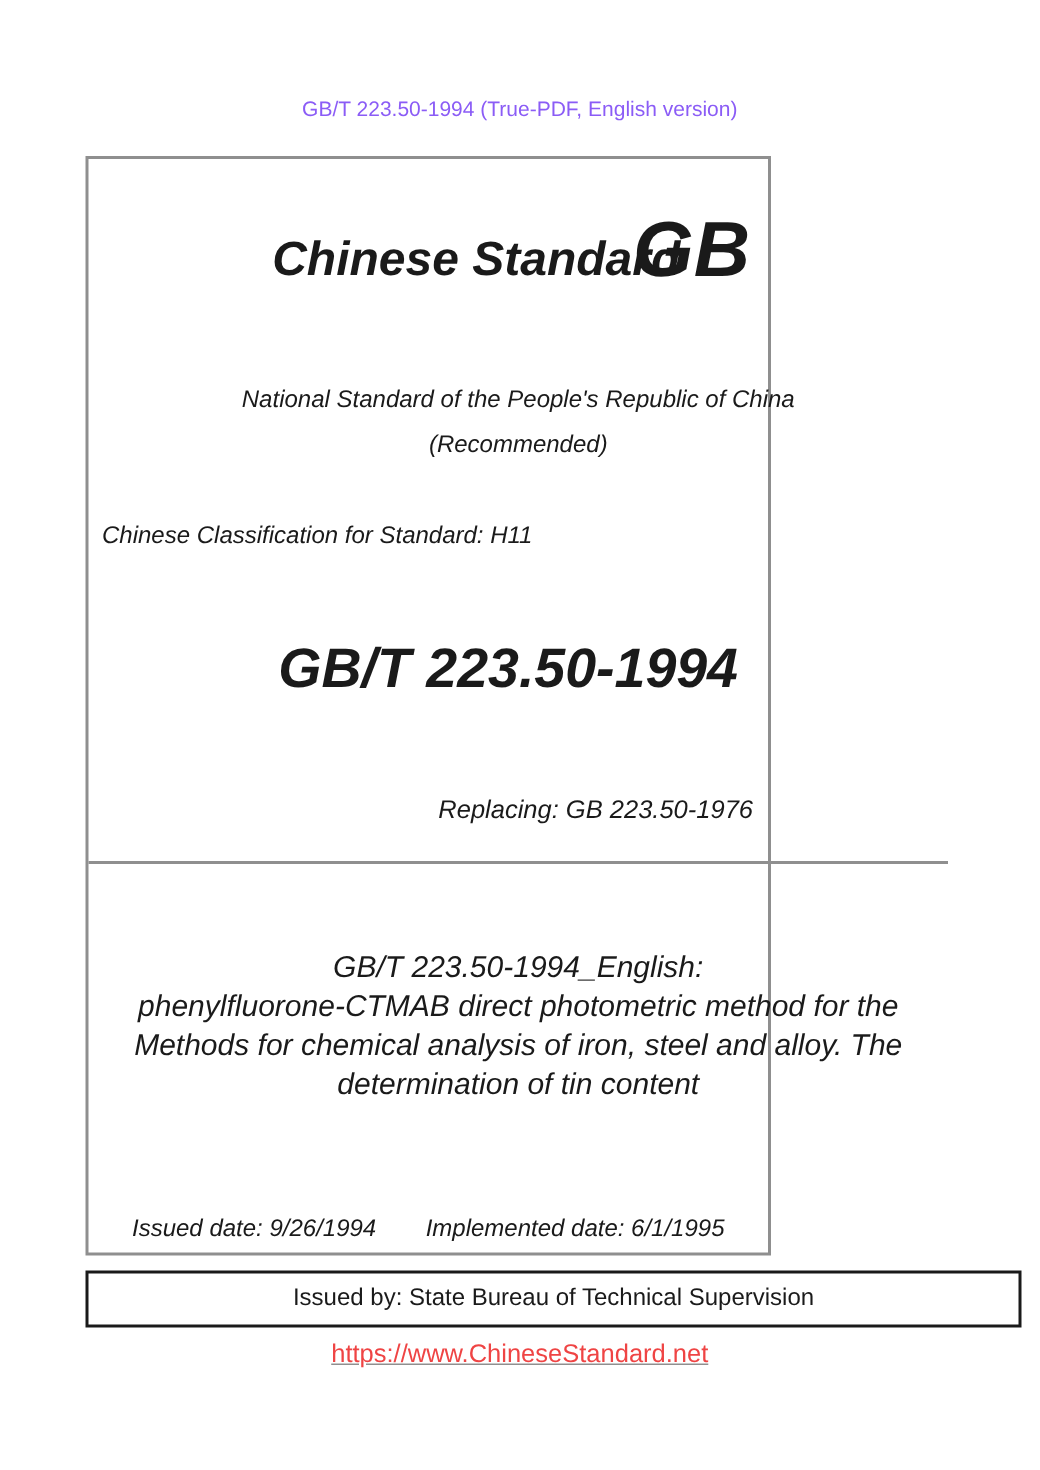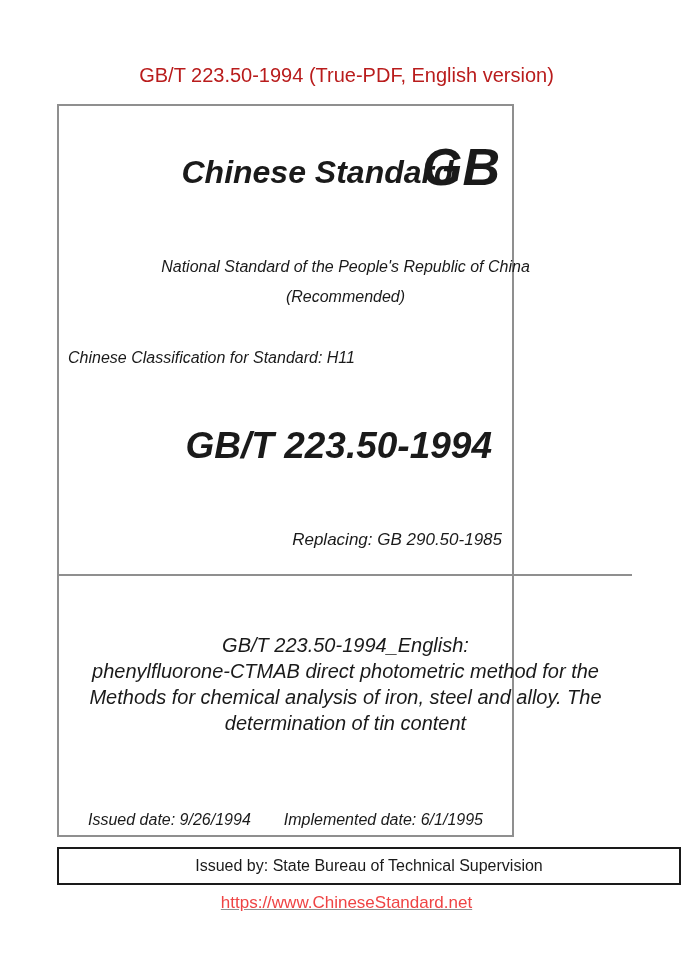--- a/index.html
+++ b/index.html
@@ -15,22 +15,22 @@
     height: 980px;
     background: #ffffff;
     overflow: hidden;
   }
   .header-line {
     position: absolute;
     top: 64px;
     left: 0;
     width: 693px;
     text-align: center;
-    font-size: 20px;
-    color: #b91c1c;
+    font-size: 14px;
+    color: #8b5cf6;
   }
   .main-box {
     position: absolute;
     left: 57px;
     top: 104px;
     width: 457px;
     height: 733px;
     border: 2px solid #8f8f8f;
     box-sizing: border-box;
     background: #ffffff;
@@ -157,21 +157,21 @@
 
     <div class="national-block">
       <div>National Standard of the People's Republic of China</div>
       <div>(Recommended)</div>
     </div>
 
     <div class="classification">Chinese Classification for Standard: H11</div>
 
     <div class="std-number">GB/T 223.50-1994</div>
 
-    <div class="replacing">Replacing: GB 290.50-1985</div>
+    <div class="replacing">Replacing: GB 223.50-1976</div>
 
     <div class="divider"></div>
 
     <div class="english-block">
       <div>GB/T 223.50-1994_English:</div>
       <div>phenylfluorone-CTMAB direct photometric method for the</div>
       <div>Methods for chemical analysis of iron, steel and alloy. The</div>
       <div>determination of tin content</div>
     </div>
 

